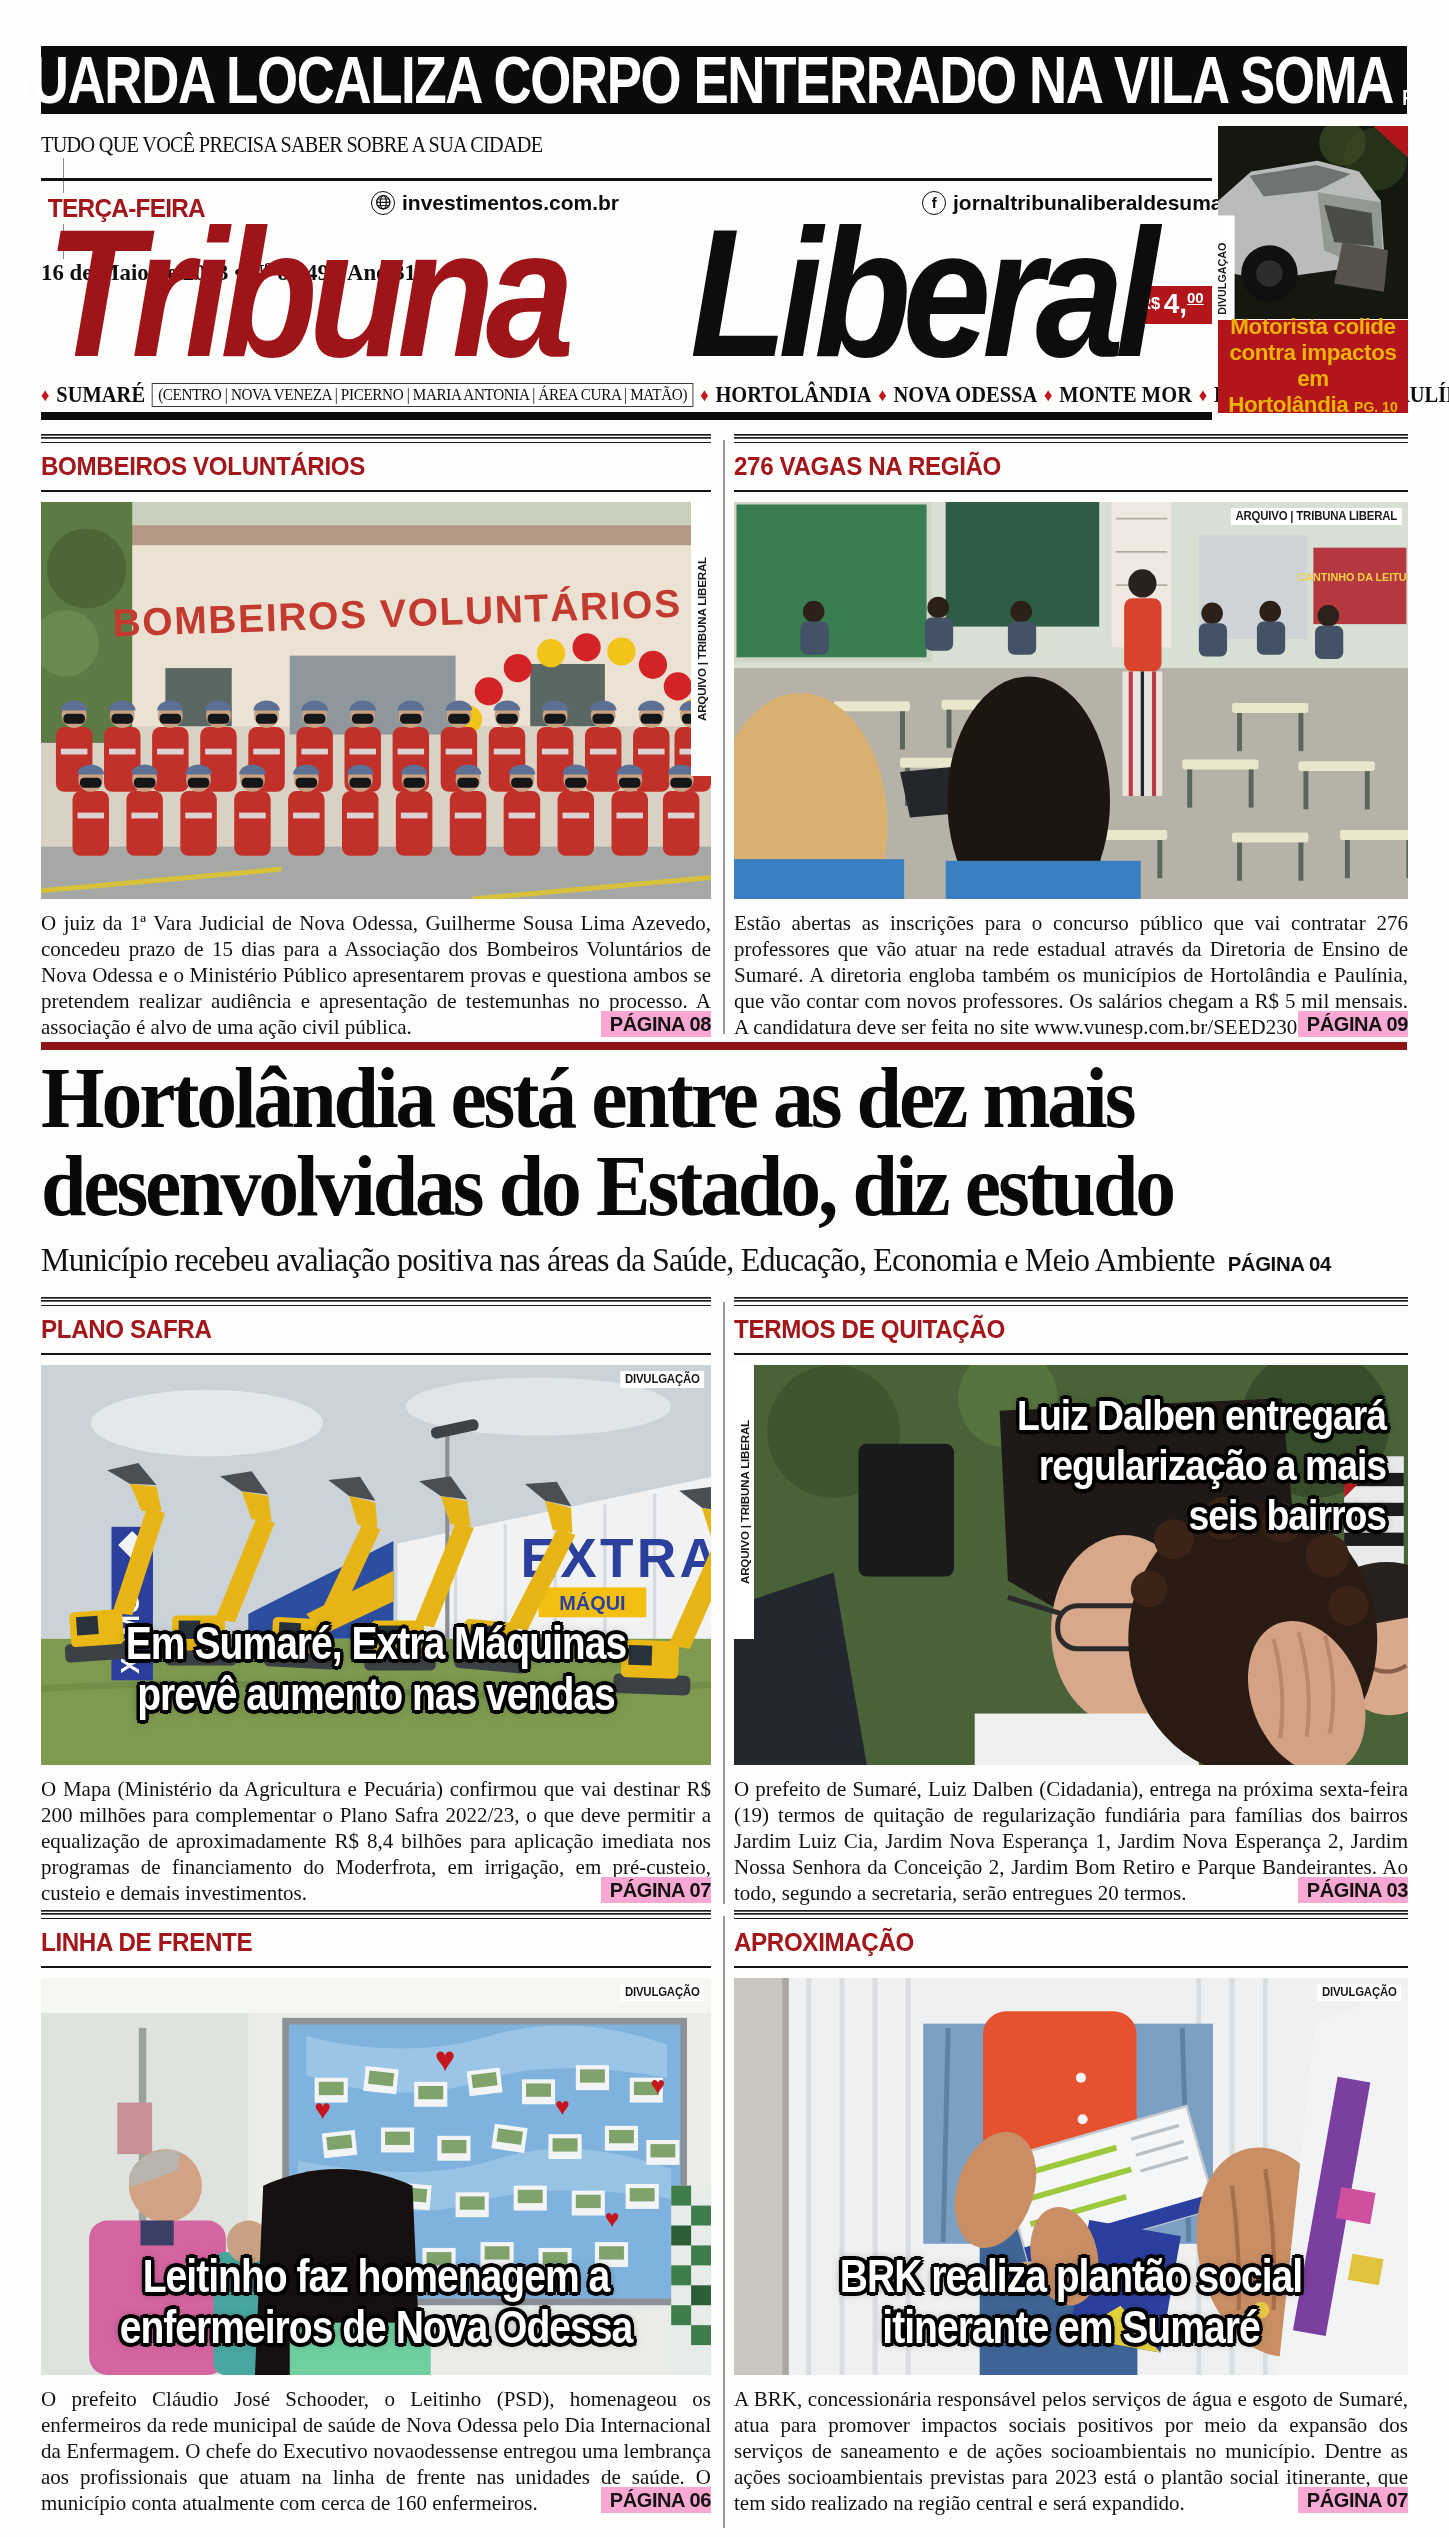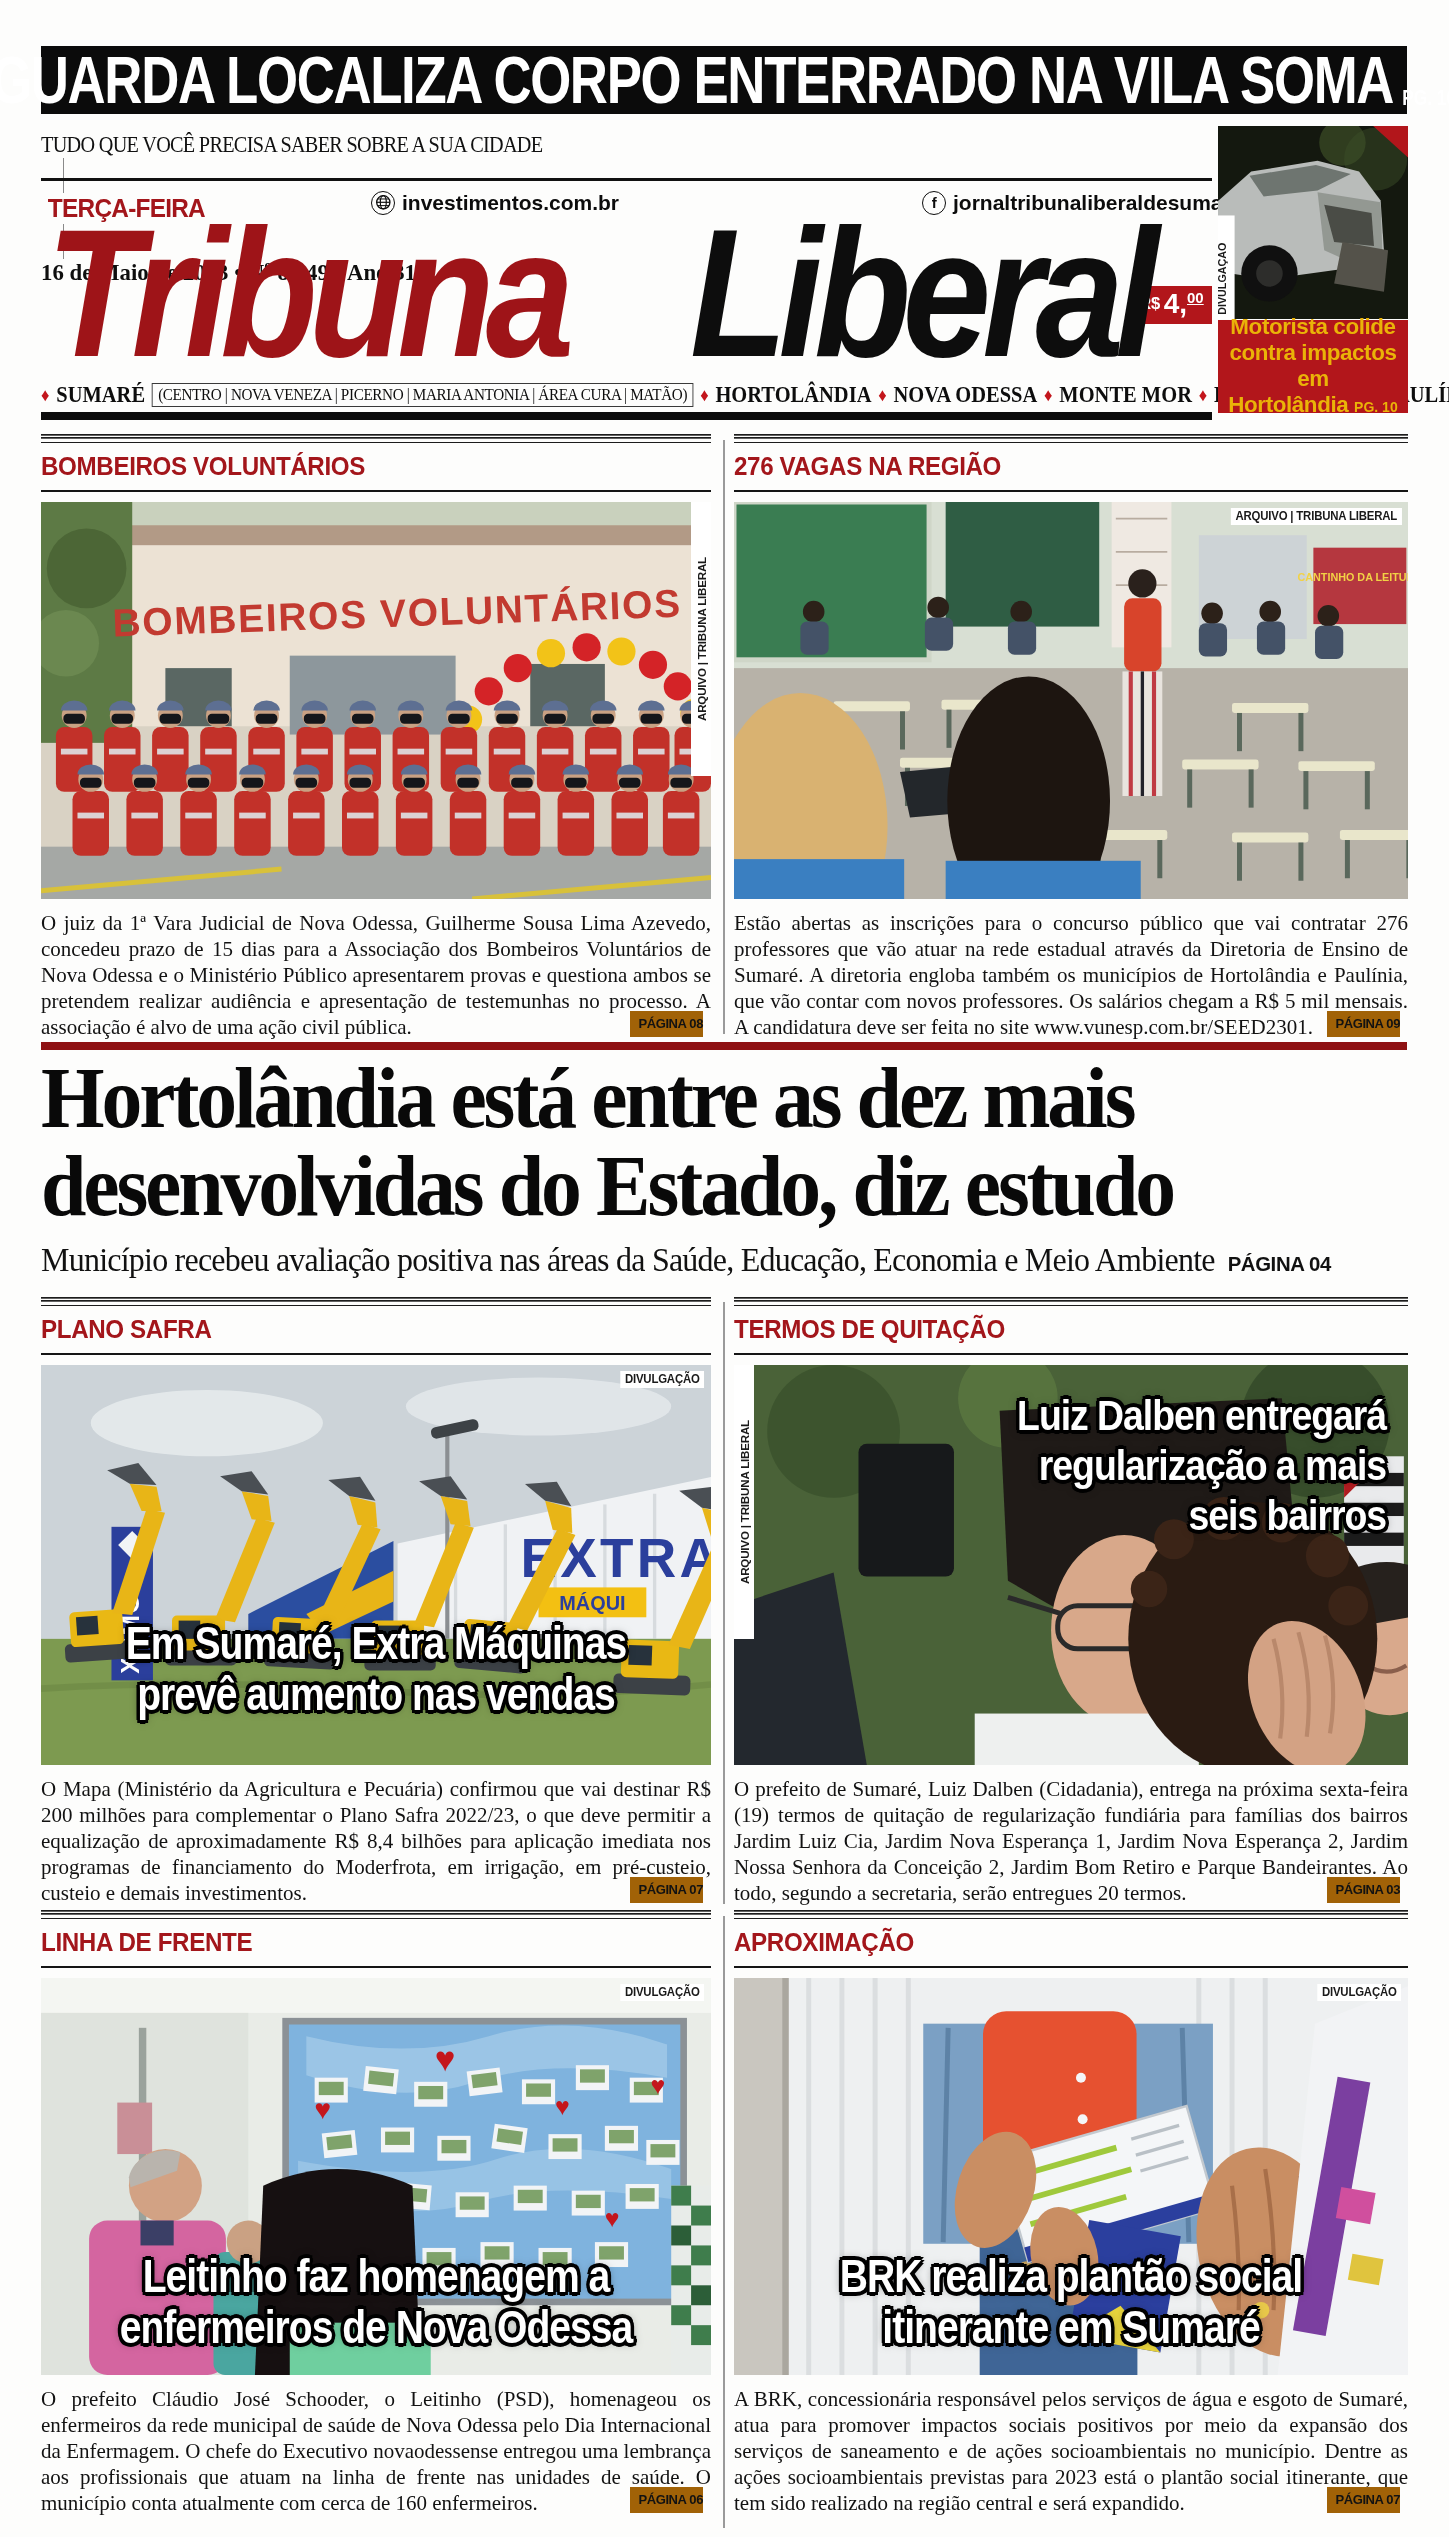--- a/index.html
+++ b/index.html
@@ -88,22 +88,22 @@
   .ph-topright .oline{font-size:43px;line-height:50px;transform:scaleX(.87);transform-origin:right;}
   .credit-h{position:absolute;top:5.8px;right:6.6px;background:#fff;color:#1a1a1a;font-weight:bold;
             font-size:12.4px;letter-spacing:-0.2px;padding:1.7px 5px;transform:scaleX(.92);transform-origin:right;}
   .credit-v{position:absolute;top:0;width:20px;height:274px;background:#fff;color:#1a1a1a;
             font-weight:bold;font-size:11.6px;letter-spacing:-0.2px;
             writing-mode:vertical-rl;transform:rotate(180deg);
             display:flex;align-items:center;justify-content:center;}
   .credit-v.vright{right:0;} .credit-v.vleft{left:0;}
   .body{position:relative;margin:10.8px 0 0;font-family:"Liberation Serif",serif;font-size:21px;
         line-height:26px;text-align:justify;color:#121212;max-height:163px;overflow:hidden;}
-  .pref{position:absolute;right:8px;bottom:2.5px;font-family:"Liberation Sans",sans-serif;
-        font-weight:bold;font-size:13px;letter-spacing:-0.4px;background:#a16207;padding-left:8.3px;}
+  .pref{position:absolute;right:0;bottom:2.5px;font-family:"Liberation Sans",sans-serif;
+        font-weight:bold;font-size:20px;letter-spacing:-0.4px;background:#f9a8d4;padding-left:8.3px;}
 
   
   #main-story{left:41px;top:1054px;width:1366px;}
   .mh-line{font-family:"Liberation Serif",serif;font-weight:bold;font-size:86px;line-height:88px;
            letter-spacing:-3.3px;color:#090909;white-space:nowrap;transform:scaleX(.95);transform-origin:left;}
   #main-sub{margin-top:11.6px;font-family:"Liberation Serif",serif;font-size:33px;letter-spacing:-0.8px;
             color:#111;white-space:nowrap;transform:scaleX(.97);transform-origin:left;}
   #main-sub .pref-inline{font-family:"Liberation Sans",sans-serif;font-weight:bold;font-size:21px;
             margin-left:13.3px;letter-spacing:-0.4px;}
 </style>

